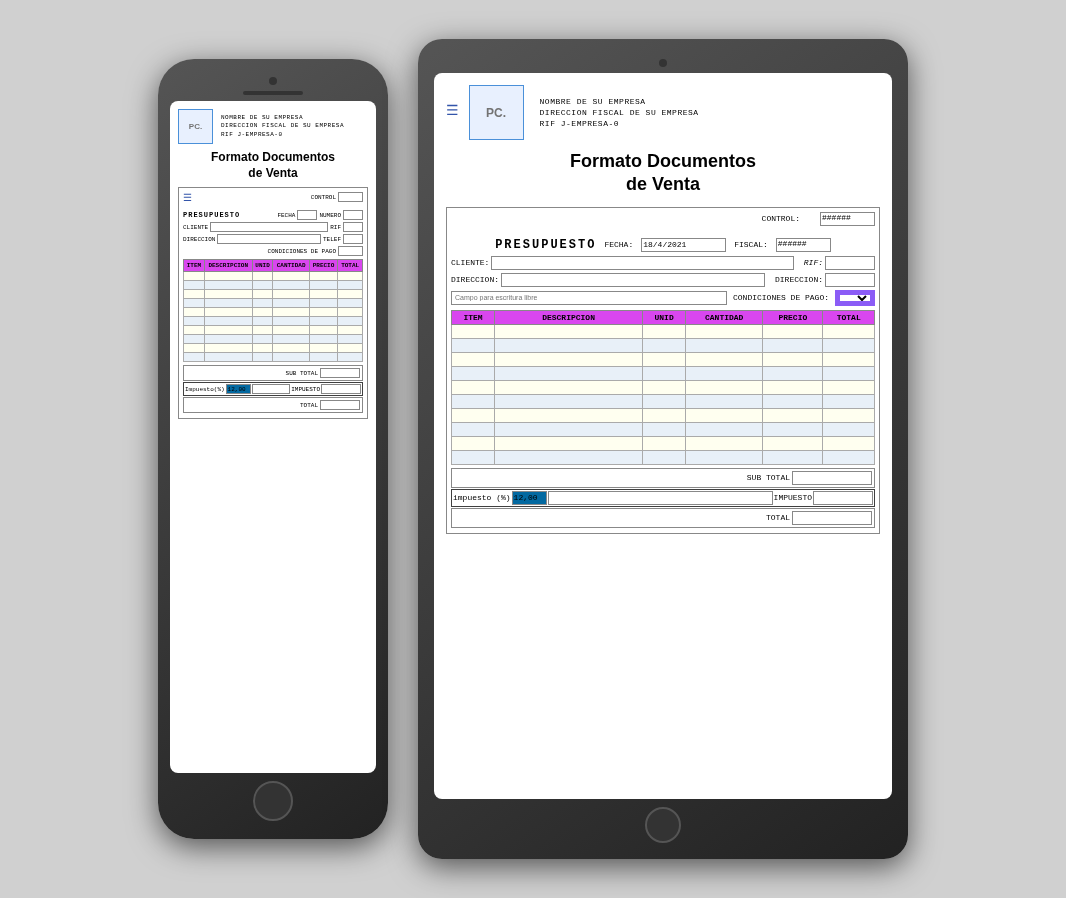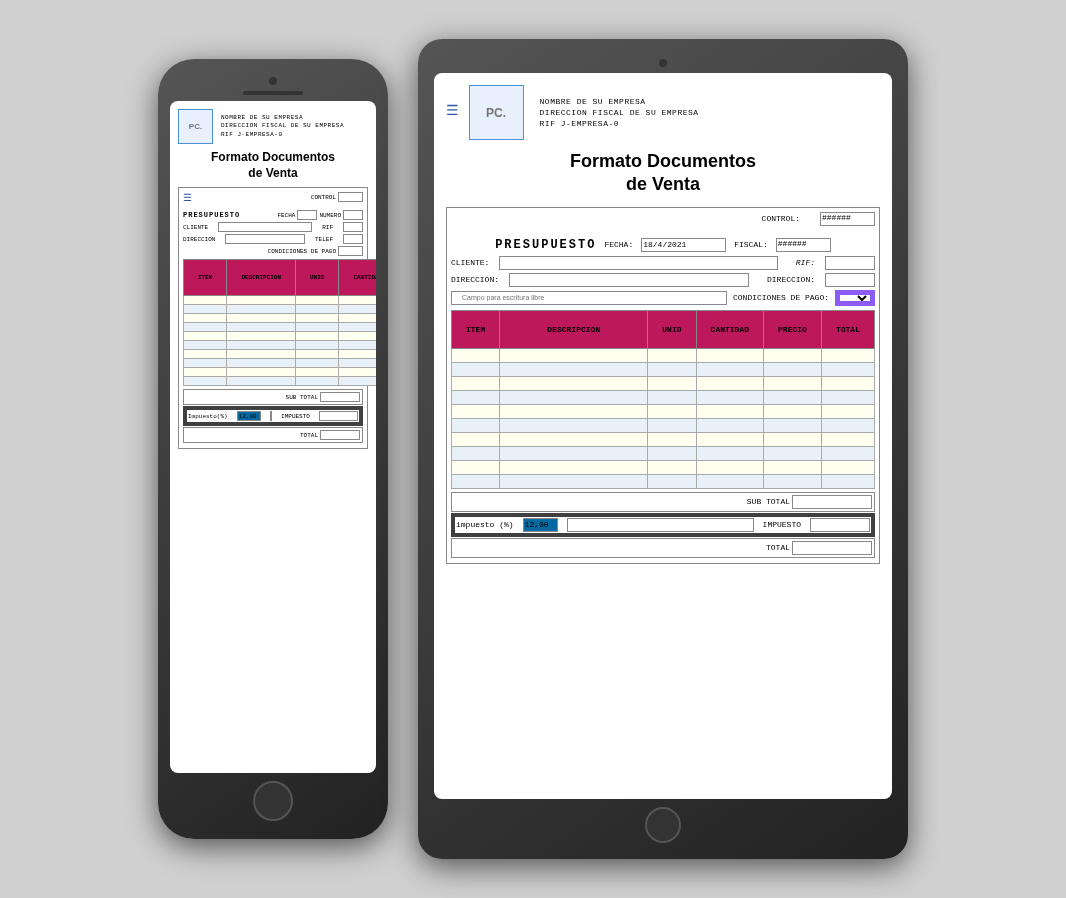--- a/index.html
+++ b/index.html
@@ -177,21 +177,21 @@
       height: 10px;
       display: inline-block;
     }
     .input-box.large {
       height: 14px;
     }
 
     .field-row {
       display: flex;
       align-items: center;
-      gap: 10px;
+      gap: 2px;
       margin-bottom: 2px;
       font-size: 6px;
       justify-content: space-between;
     }
     .field-row.large {
       font-size: 8px;
       margin-bottom: 3px;
     }
     .field-label {
       white-space: nowrap;
@@ -212,40 +212,40 @@
       border-collapse: collapse;
       margin-bottom: 3px;
       font-size: 6px;
       font-family: 'Courier New', monospace;
     }
     .items-table.large {
       font-size: 8px;
     }
     .items-table th {
       border: 1px solid #888;
-      background: #be185d;
-      padding: 14px;
+      background: #d946ef;
+      padding: 2px;
       text-align: center;
       font-weight: bold;
     }
     .items-table td {
       border: 1px solid #aaa;
       height: 9px;
     }
     .items-table.large td {
       height: 14px;
     }
     .row-even td { background: #fffff0; }
     .row-odd td { background: #e8f0f8; }
     .impuesto-row {
       display: flex;
       align-items: center;
-      gap: 9px;
+      gap: 1px;
       margin-bottom: 1px;
-      border: 4px solid #404040;
+      border: 1px solid #404040;
       padding: 1px;
     }
     .imp-label {
       font-size: 6px;
       white-space: nowrap;
     }
     .imp-label.large { font-size: 8px; }
     .imp-pct {
       border: 1px solid #888;
       background: #0369a1;
@@ -289,21 +289,21 @@
       align-items: center;
       margin-bottom: 6px;
     }
 
     .libre-input {
       border: 1px solid #888;
       background: white;
       height: 14px;
       flex: 1;
       font-size: 7px;
-      padding-left: 10px;
+      padding-left: 3px;
       color: #aaa;
     }
 
     .select-box {
       border: 5px solid #8b5cf6;
       background: white;
       height: 16px;
       width: 40px;
       font-size: 7px;
       padding-left: 16px;

